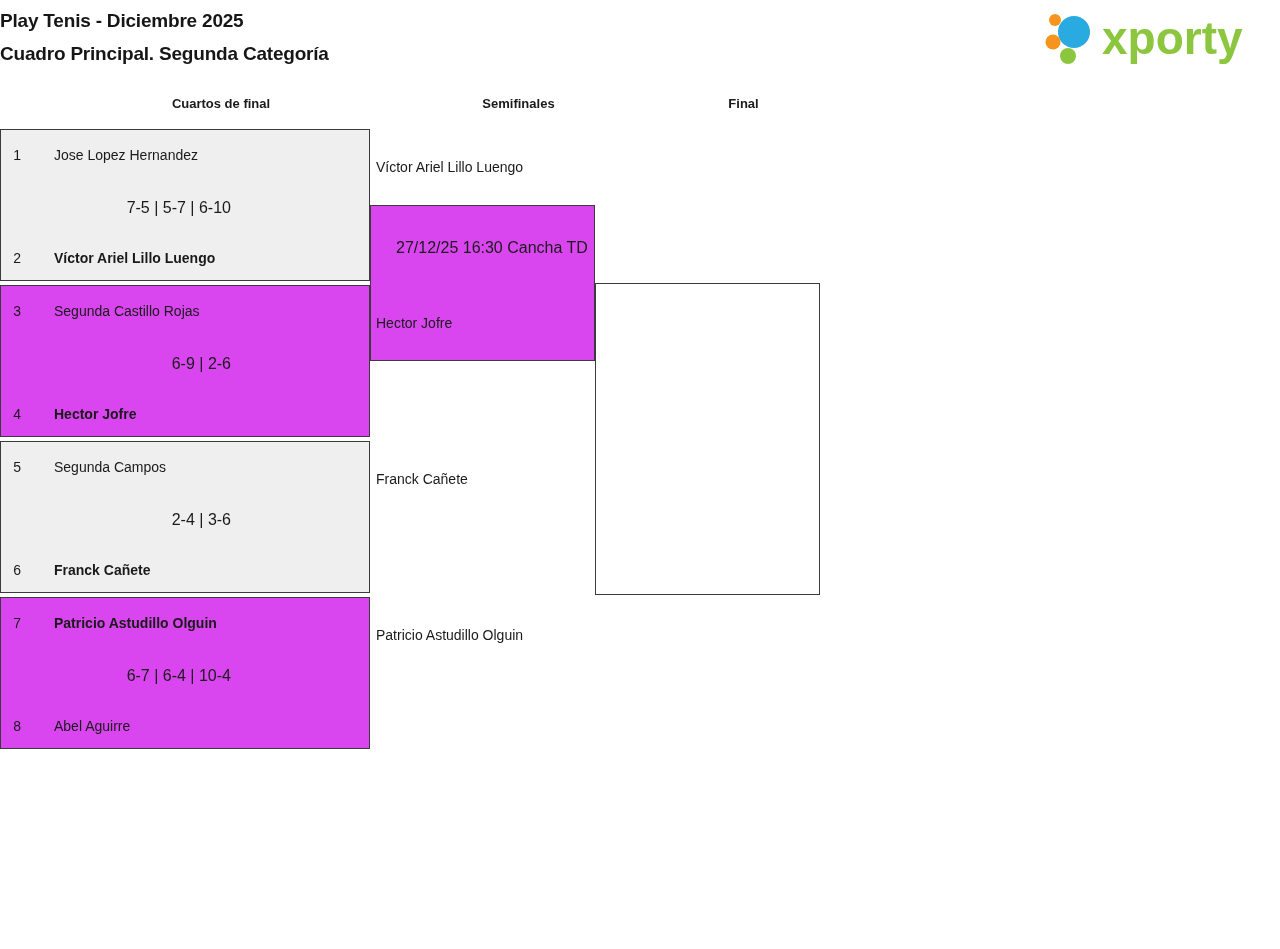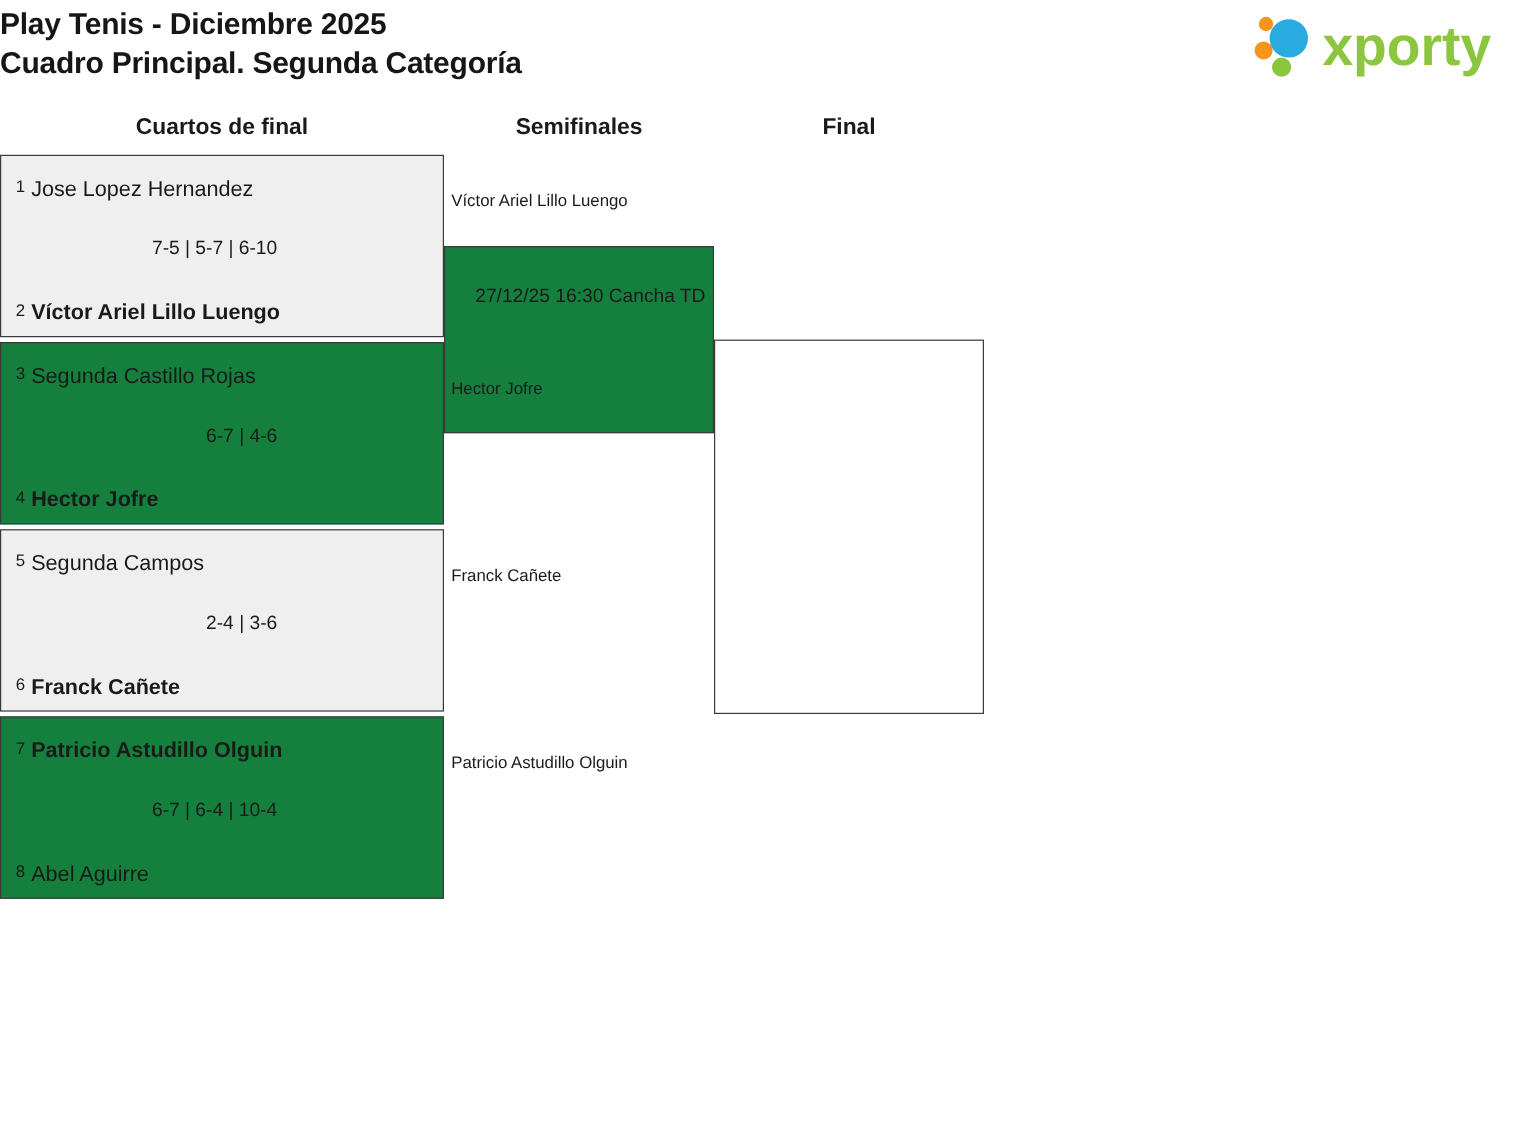--- a/index.html
+++ b/index.html
@@ -24,71 +24,73 @@
   .header {
     position: absolute;
     left: 0; top: 0;
     width: 1280px;
     height: 78px;
   }
   .title-block {
     position: absolute;
     left: 0;
     top: 4px;
-    font-size: 25px;
+    font-size: 19px;
     font-weight: bold;
     line-height: 33px;
     letter-spacing: -0.2px;
     color: #161616;
   }
   .title-line { display: block; white-space: nowrap; }
 
   .logo {
     position: absolute;
     right: 6px;
     top: 6px;
     width: 230px;
     height: 62px;
     text-align: right;
   }
   .logo svg { display: block; }
 
   
   .round-head {
     position: absolute;
-    font-size: 19px;
+    font-size: 13px;
     font-weight: bold;
     color: #1a1a1a;
     text-align: center;
     white-space: nowrap;
+    margin-left: 36px;
   }
   #round-qf { left: 0;   top: 96px; width: 370px; }
   #round-sf { left: 370px; top: 96px; width: 225px; }
   #round-f  { left: 595px; top: 96px; width: 225px; text-align: center; }
 
   
   .match {
     position: absolute;
     border: 1px solid #3b3b3b;
-    background: #15803d;
+    background: #d946ef;
   }
   .match.shaded { background: #efefef; }
 
   .seed {
     position: absolute;
     font-size: 14px;
     color: #1a1a1a;
     text-align: right;
     width: 18px;
   }
   .pname {
     position: absolute;
-    font-size: 18px;
-    color: #1a1a1a;
-    white-space: nowrap;
+    font-size: 14px;
+    color: #1a1a1a;
+    white-space: nowrap;
+    margin-left: 28px;
   }
   .pname.win { font-weight: bold; }
   .score {
     position: absolute;
     font-size: 16px;
     color: #1a1a1a;
     white-space: nowrap;
   }
 
   
@@ -177,21 +179,21 @@
       <span class="pname win">Víctor Ariel Lillo Luengo</span>
     </div>
   </div>
 
   <div class="match qf" id="qf2">
     <div class="row-top">
       <span class="seed">3</span>
       <span class="pname">Segunda Castillo Rojas</span>
     </div>
     <div class="row-mid">
-      <span class="score">6-7 | 4-6</span>
+      <span class="score">6-9 | 2-6</span>
     </div>
     <div class="row-bot">
       <span class="seed">4</span>
       <span class="pname win">Hector Jofre</span>
     </div>
   </div>
 
   <div class="match qf shaded" id="qf3">
     <div class="row-top">
       <span class="seed">5</span>

